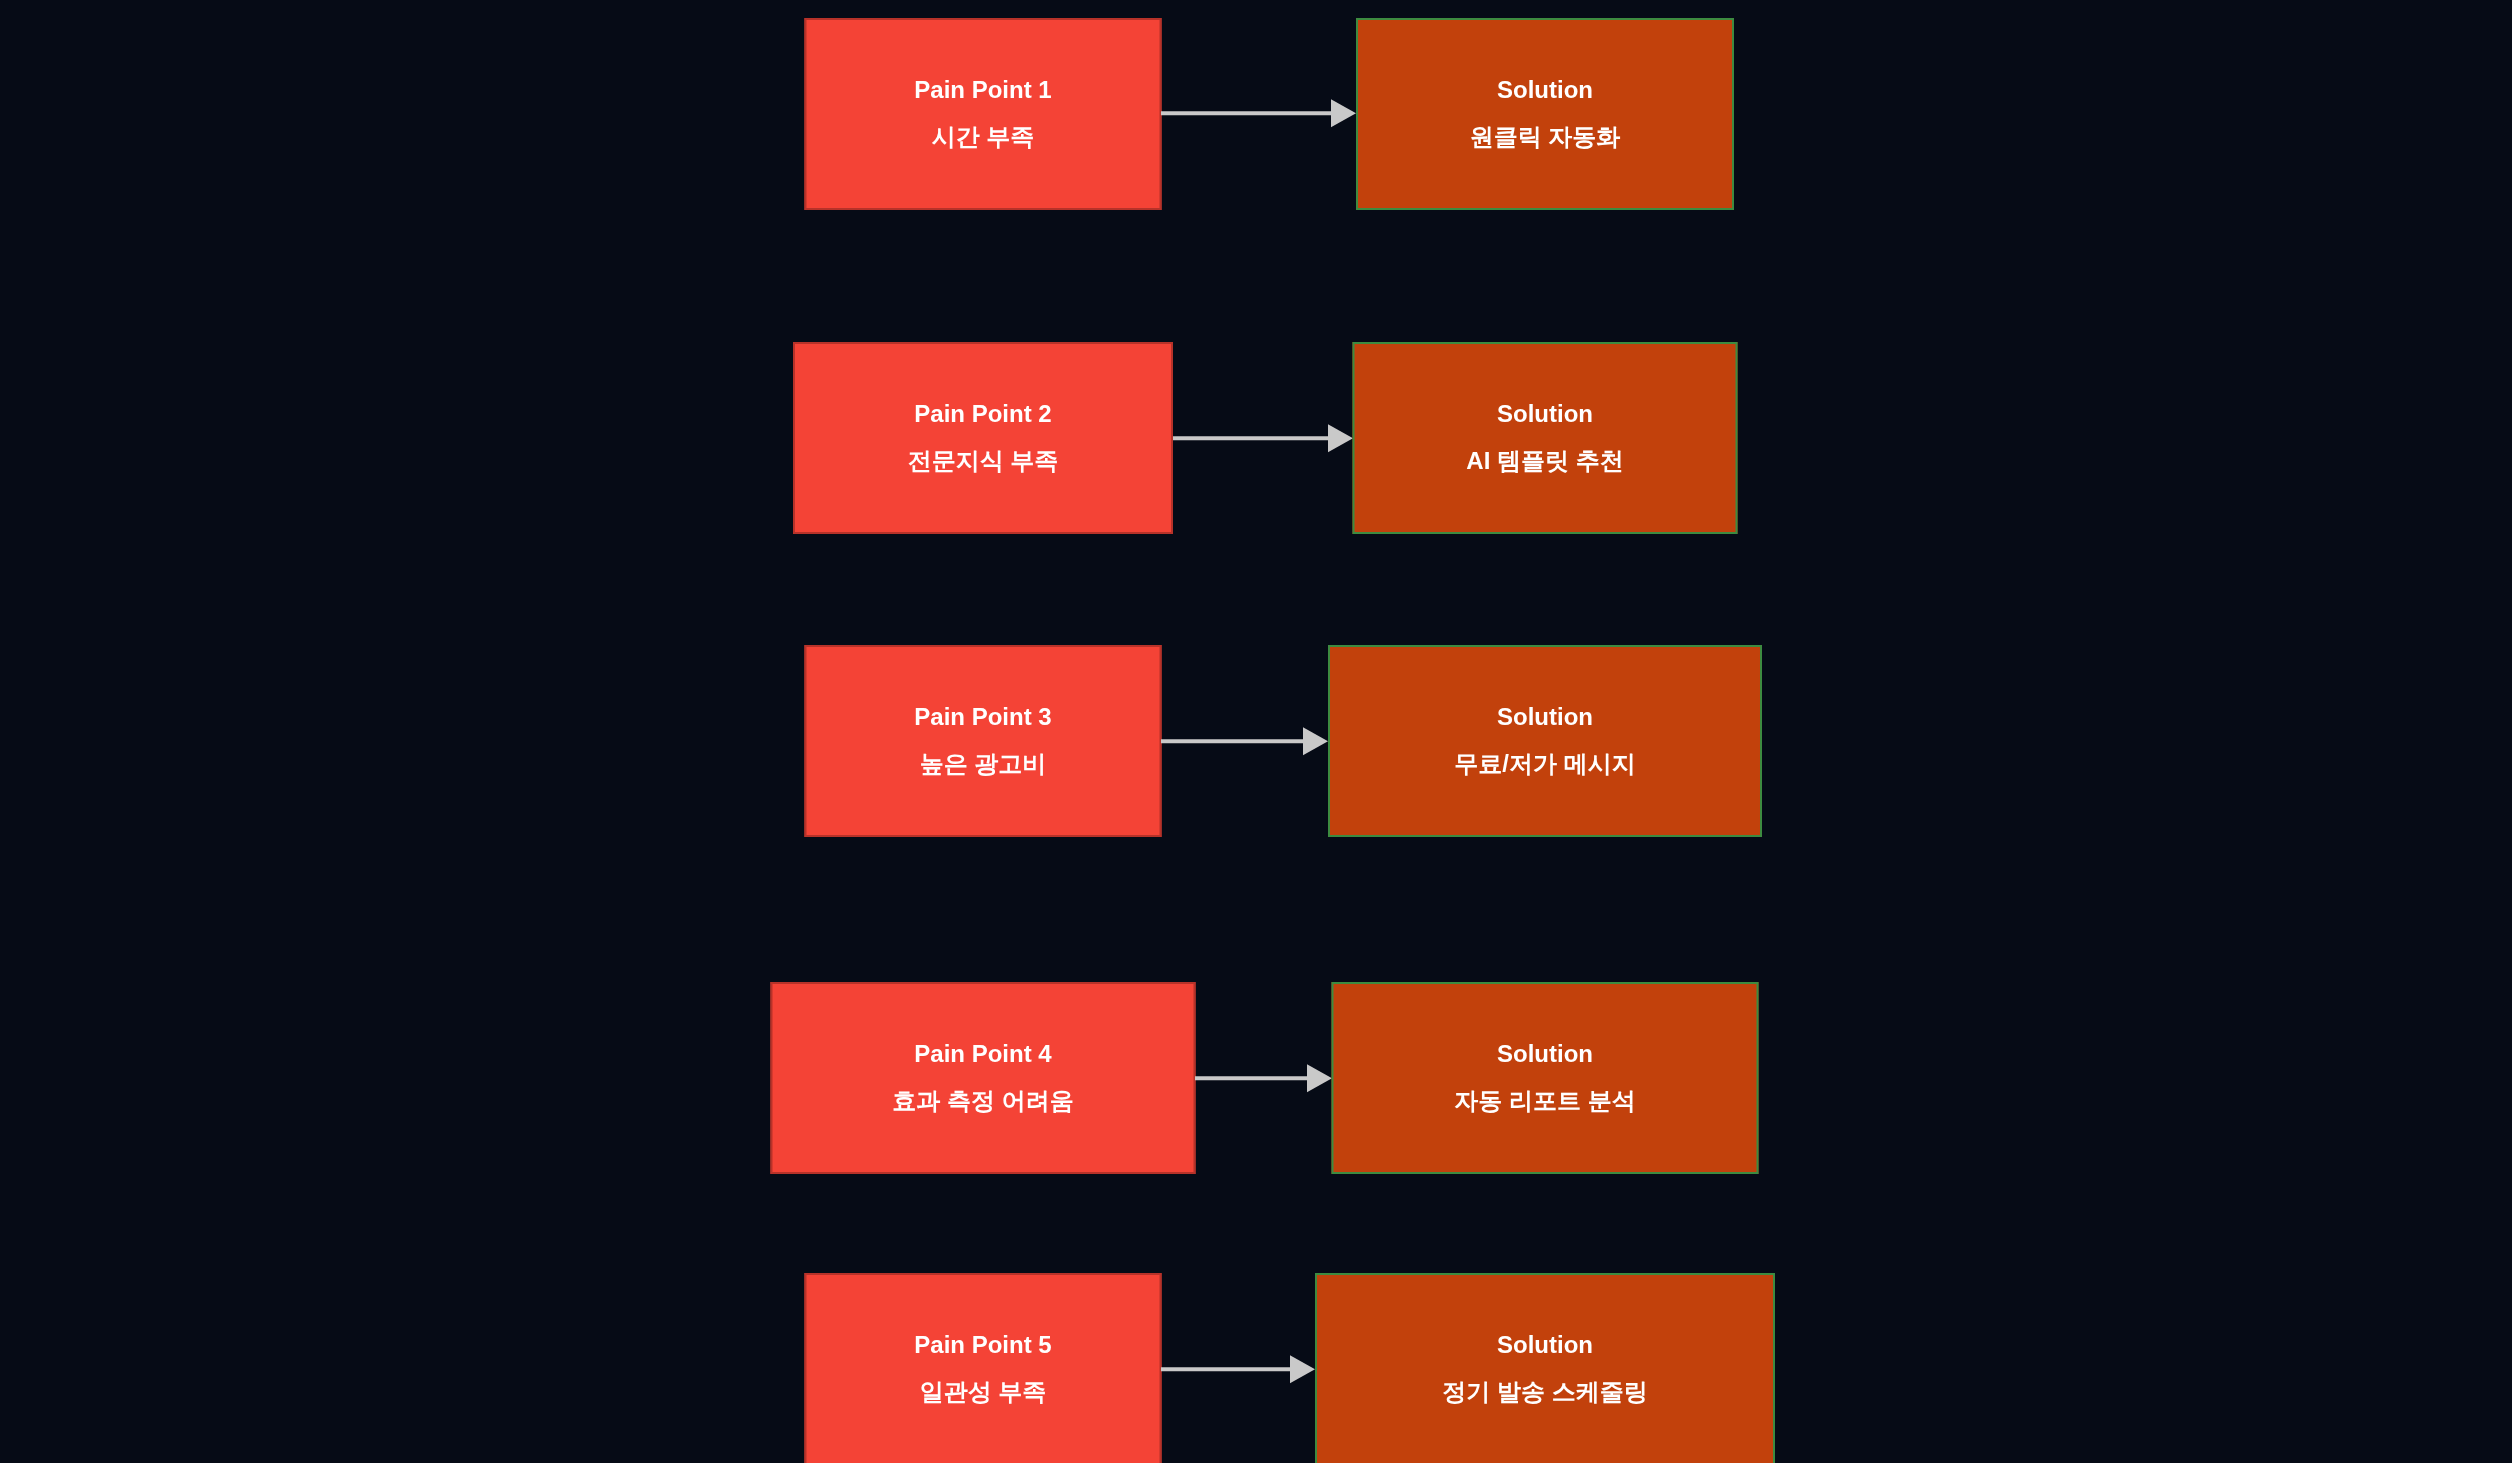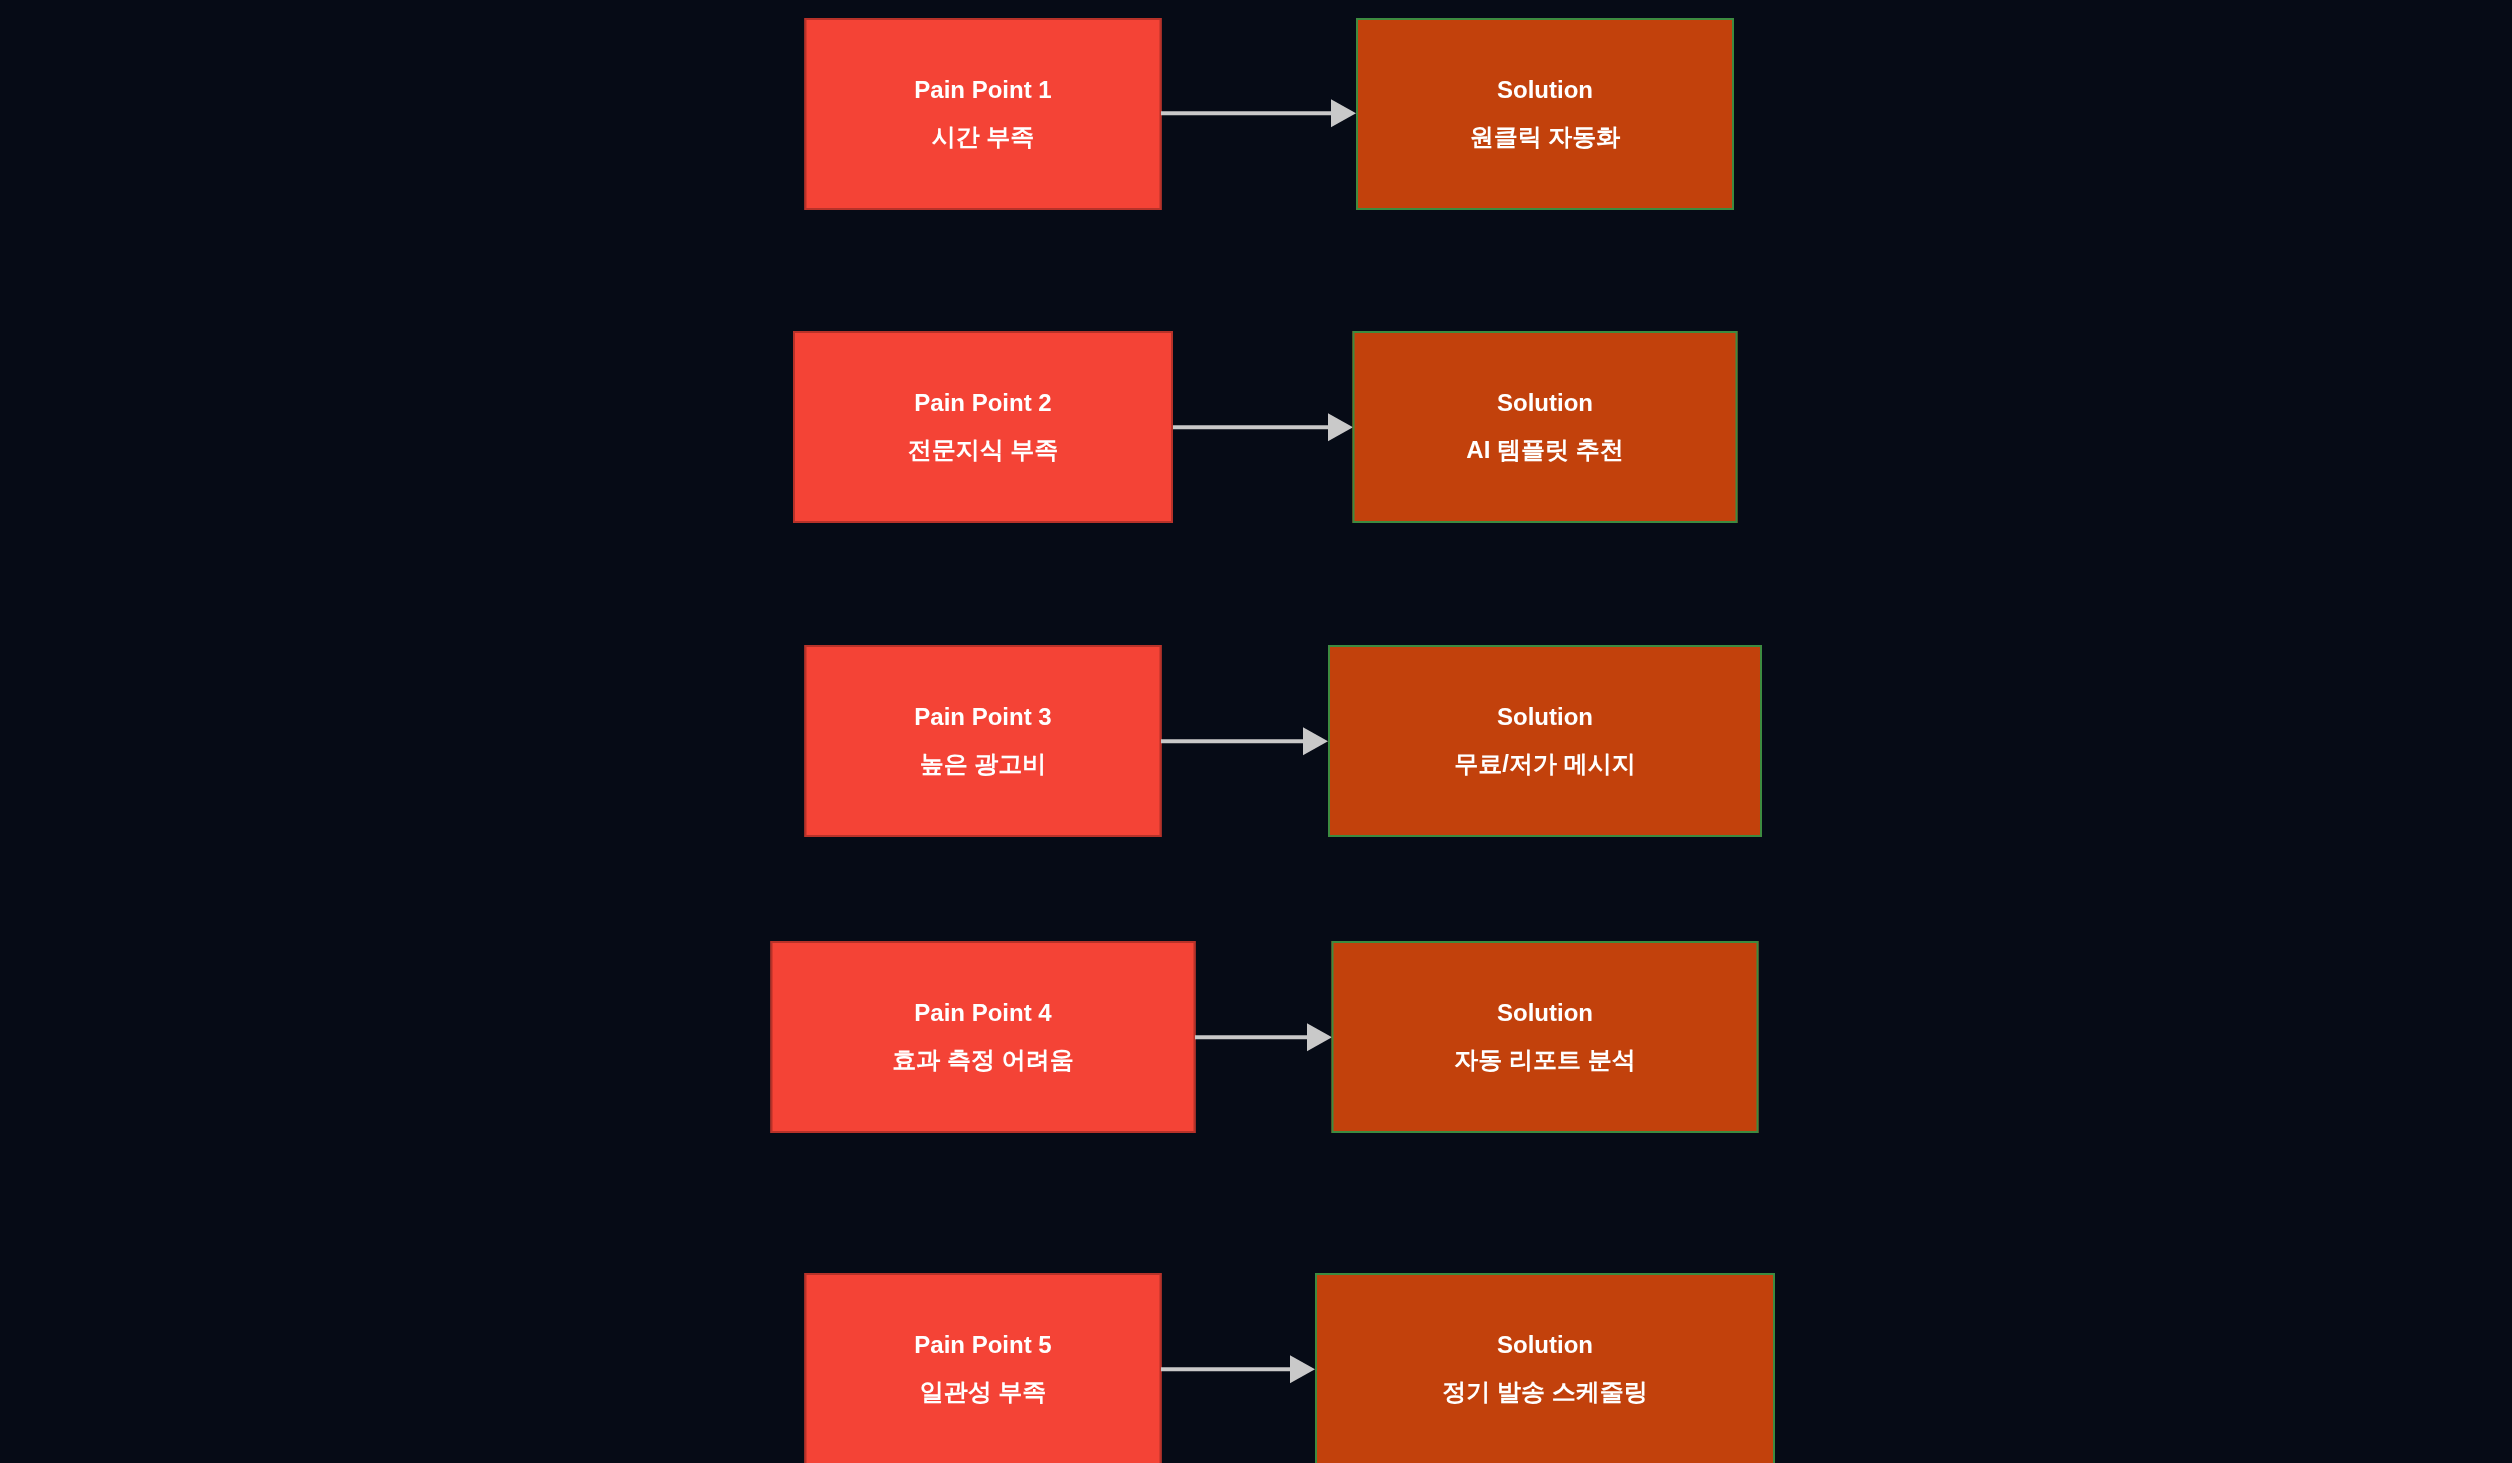--- a/index.html
+++ b/index.html
@@ -65,23 +65,23 @@
   }
   .head {
     width: 0;
     height: 0;
     border-left: 25px solid #c9c9c9;
     border-top: 14px solid transparent;
     border-bottom: 14px solid transparent;
   }
   
   .r0 { top: 17.5px; }   .r0 .pain { width: 357px; } .r0 .sol { width: 378px; } .r0 .arrow { left: 1161px; width: 195px; }
-  .r1 { top: 331px; }  .r1 .pain { width: 380px; } .r1 .sol { width: 385px; } .r1 .arrow { left: 1173px; width: 180px; }
+  .r1 { top: 342px; }  .r1 .pain { width: 380px; } .r1 .sol { width: 385px; } .r1 .arrow { left: 1173px; width: 180px; }
   .r2 { top: 645px; }  .r2 .pain { width: 357px; } .r2 .sol { width: 434px; } .r2 .arrow { left: 1161px; width: 167px; }
-  .r3 { top: 941px; } .r3 .pain { width: 425px; } .r3 .sol { width: 427px; } .r3 .arrow { left: 1195px; width: 137px; }
+  .r3 { top: 982px; } .r3 .pain { width: 425px; } .r3 .sol { width: 427px; } .r3 .arrow { left: 1195px; width: 137px; }
   .r4 { top: 1273px; } .r4 .pain { width: 357px; } .r4 .sol { width: 460px; } .r4 .arrow { left: 1161px; width: 154px; }
 </style>
 </head>
 <body>
 
 <div class="canvas">
 
   <div class="row r0">
     <div class="node pain">
       <div>Pain Point 1</div>

